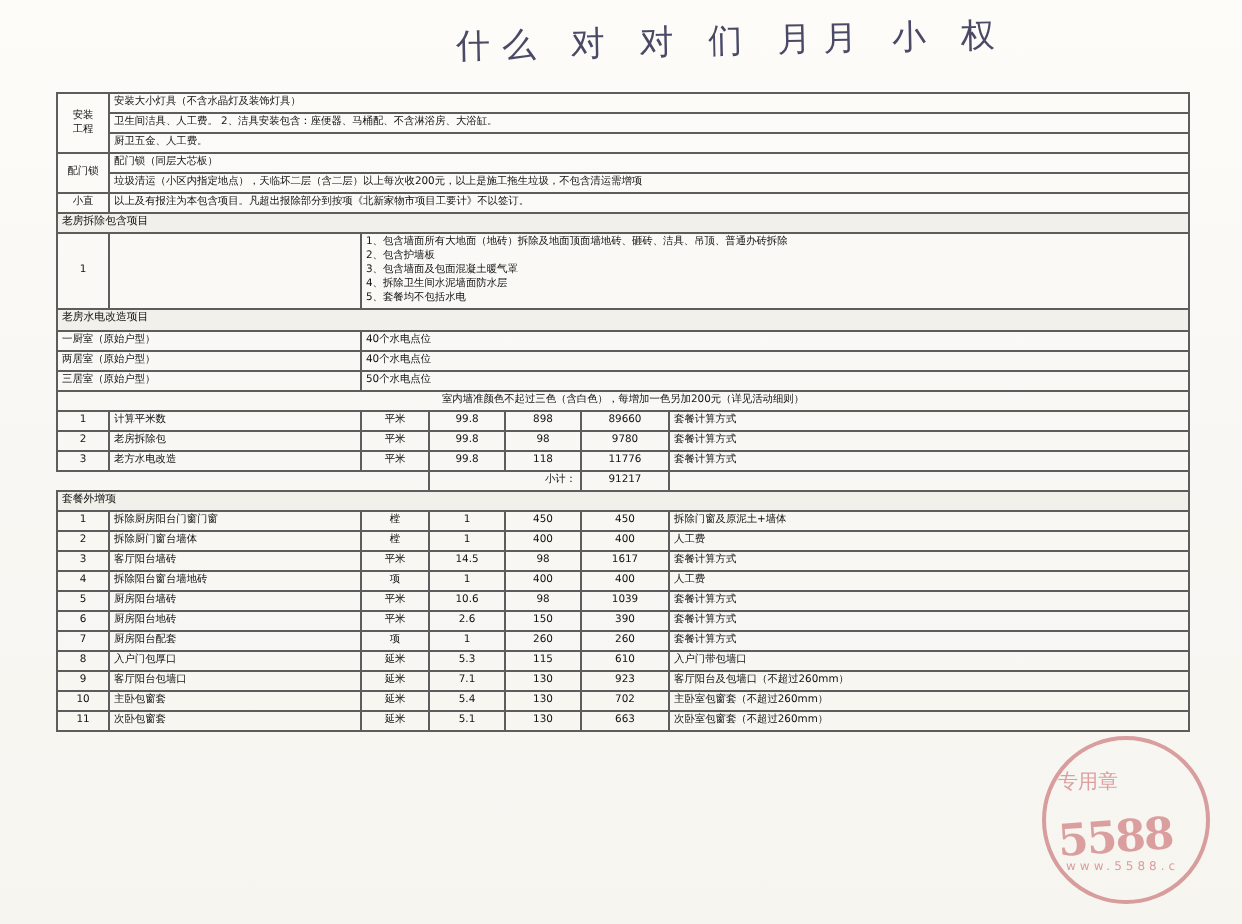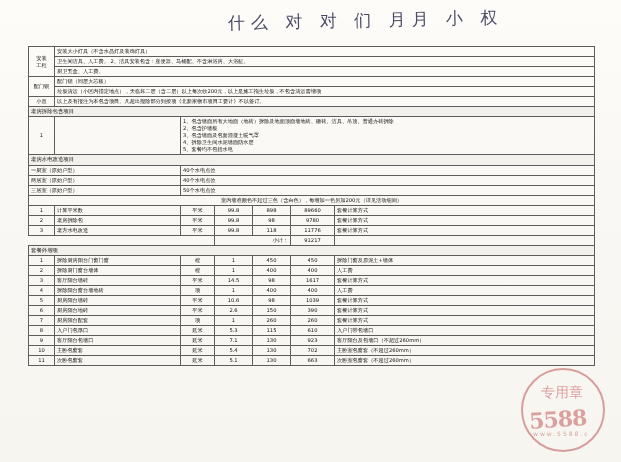--- a/index.html
+++ b/index.html
@@ -61,21 +61,21 @@
   .stamp .txt{
     position:absolute;left:12px;top:40px;
     font-family:"DejaVu Serif","Liberation Serif",serif;
     font-weight:bold;font-size:22px;color:#c04a4e;letter-spacing:-1px;
     transform:rotate(-4deg);
   }
   .stamp .sub{
     position:absolute;left:16px;top:64px;font-size:6px;color:#b9464a;letter-spacing:2px;
   }
   .stamp .cn{
-    position:absolute;left:24px;top:18px;font-size:14px;color:#c04a4e;
+    position:absolute;left:12px;top:18px;font-size:10px;color:#c04a4e;
     font-family:"DejaVu Serif","Liberation Serif",serif;
   }
 </style>
 </head>
 <body>
 
 <div class="page">
 
   <div class="hand">什么 对  对  们  ⽉⽉  ⼩ 权</div>
 

